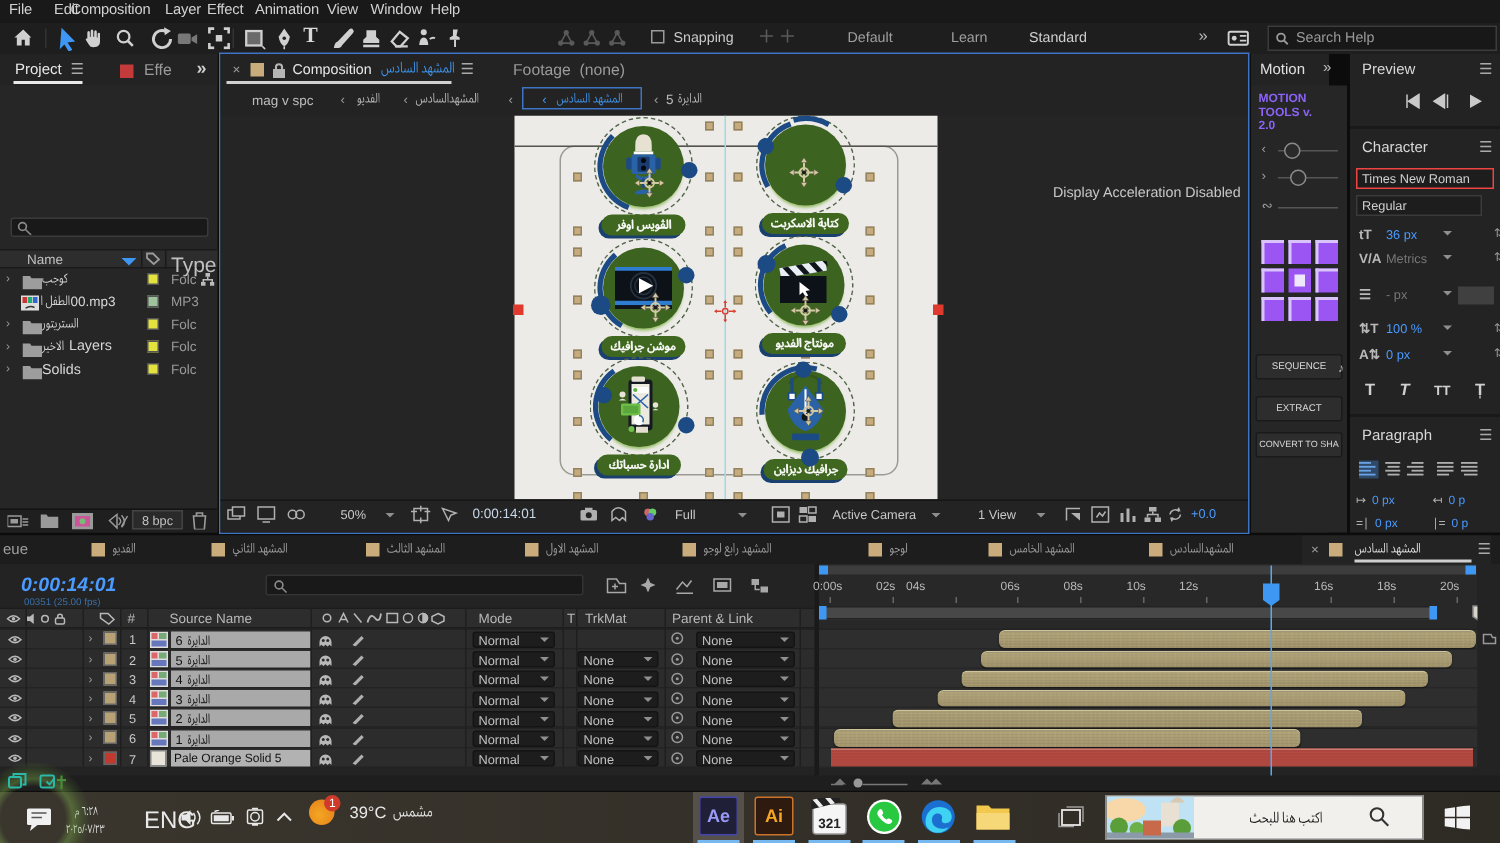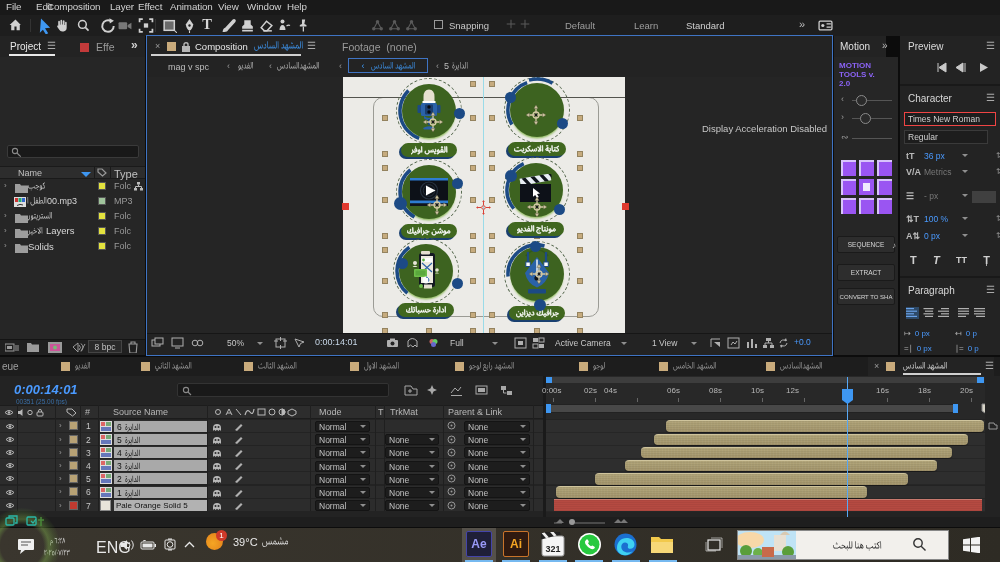--- a/index.html
+++ b/index.html
@@ -105,20 +105,24 @@
     </svg>
     <span class="abs" style="left:565px;top:5px;color:#9f9f9f;font-size:9.5px">Default</span>
     <span class="abs" style="left:634px;top:5px;color:#9f9f9f;font-size:9.5px">Learn</span>
     <span class="abs" style="left:686px;top:5px;color:#cfcfcf;font-size:9.5px">Standard</span>
     <span class="abs" style="left:799px;top:3px;color:#bbb;font-size:11px">»</span>
     <svg class="abs" style="left:818px;top:3px" width="15" height="15" viewBox="0 0 14 14">
       <rect x="1" y="3" width="12" height="8" rx="1" fill="none" stroke="#d0d0d0" stroke-width="1.2"></rect>
       <circle cx="4.5" cy="7" r="1.5" fill="#d0d0d0"></circle>
       <path d="M8 5.5h4M8 8.5h4" stroke="#d0d0d0"></path>
     </svg>
+    <div class="abs flex" style="left:845px;top:2px;width:153px;height:17px;background:#181818;border:1px solid #3c3c3c;color:#9a9a9a;font-size:9.5px"><svg width="10" height="10" viewBox="0 0 10 10" style="margin:0 4px">
+        <circle cx="4" cy="4" r="2.6" fill="none" stroke="#9a9a9a" stroke-width="1.2"></circle>
+        <path d="M6 6l2.5 2.5" stroke="#9a9a9a" stroke-width="1.2"></path>
+      </svg>Search Help</div>
   </div>
 <div class="abs" style="left:0;top:36px;width:145px;height:319px;background:#262626">
     <div class="abs" style="left:0;top:0;width:145px;height:21px;background:#232323"></div>
     <span class="abs" style="left:10px;top:5px;color:#e8e8e8;font-size:10px">Project</span>
     <span class="abs" style="left:47px;top:4px;color:#aaa;font-size:10px">☰</span>
     <div class="abs" style="left:9px;top:18px;width:46px;height:2px;background:#e8e8e8"></div>
     <div class="abs" style="left:80px;top:7px;width:9px;height:9px;background:#c23a3a"></div>
     <span class="abs" style="left:96px;top:5px;color:#9a9a9a;font-size:10.5px">Effe</span>
     <span class="abs" style="left:131px;top:2px;color:#d0d0d0;font-size:12px;font-weight:bold">»</span>
     <div class="abs" style="left:7px;top:109px;width:132px;height:13px;background:#191919;border:1px solid #3a3a3a;border-radius:2px"></div>
@@ -130,21 +134,21 @@
     <div class="abs" style="left:0;top:130px;width:145px;height:13px;background:#2d2d2d;border-top:1px solid #1a1a1a;border-bottom:1px solid #1a1a1a"></div>
     <span class="abs" style="left:18px;top:132px;color:#c0c0c0;font-size:9px">Name</span>
     <svg class="abs" style="left:80px;top:135px" width="12" height="7" viewBox="0 0 12 7">
       <path d="M1 1h10L6 6z" fill="#3e97f2"></path>
     </svg>
     <div class="abs" style="left:94px;top:130px;width:1px;height:13px;background:#1a1a1a"></div>
     <svg class="abs" style="left:97px;top:132px" width="10" height="9" viewBox="0 0 10 9">
       <path d="M1 1h4l4 4-3.5 3L1 4z" fill="none" stroke="#9a9a9a" stroke-width="1.2"></path>
     </svg>
     <div class="abs" style="left:110px;top:130px;width:1px;height:13px;background:#1a1a1a"></div>
-    <span class="abs" style="left:114px;top:132px;color:#c0c0c0;font-size:11px">Type</span>
+    <span class="abs" style="left:114px;top:132px;color:#c0c0c0;font-size:14px">Type</span>
     <span class="abs" style="left:4px;top:145px;color:#9a9a9a;font-size:8px">›</span>
     <svg class="abs" style="left:15px;top:147px" width="13" height="10" viewBox="0 0 13 10">
       <path d="M0 1h5l1 1.5h7V10H0z" fill="#9d9d9d"></path>
     </svg>
     <div class="abs flex" style="left:28px;top:143px">
       <svg width="17" height="13" style="" viewBox="0 0 17 13">
         <use href="#a0" transform="translate(0,9.4) scale(0.1350,-0.1800)" fill="#d8d8d8"></use>
       </svg>
     </div>
     <div class="abs" style="left:98px;top:146px;width:8px;height:8px;background:#e3e23e;border:1px solid #555"></div>

